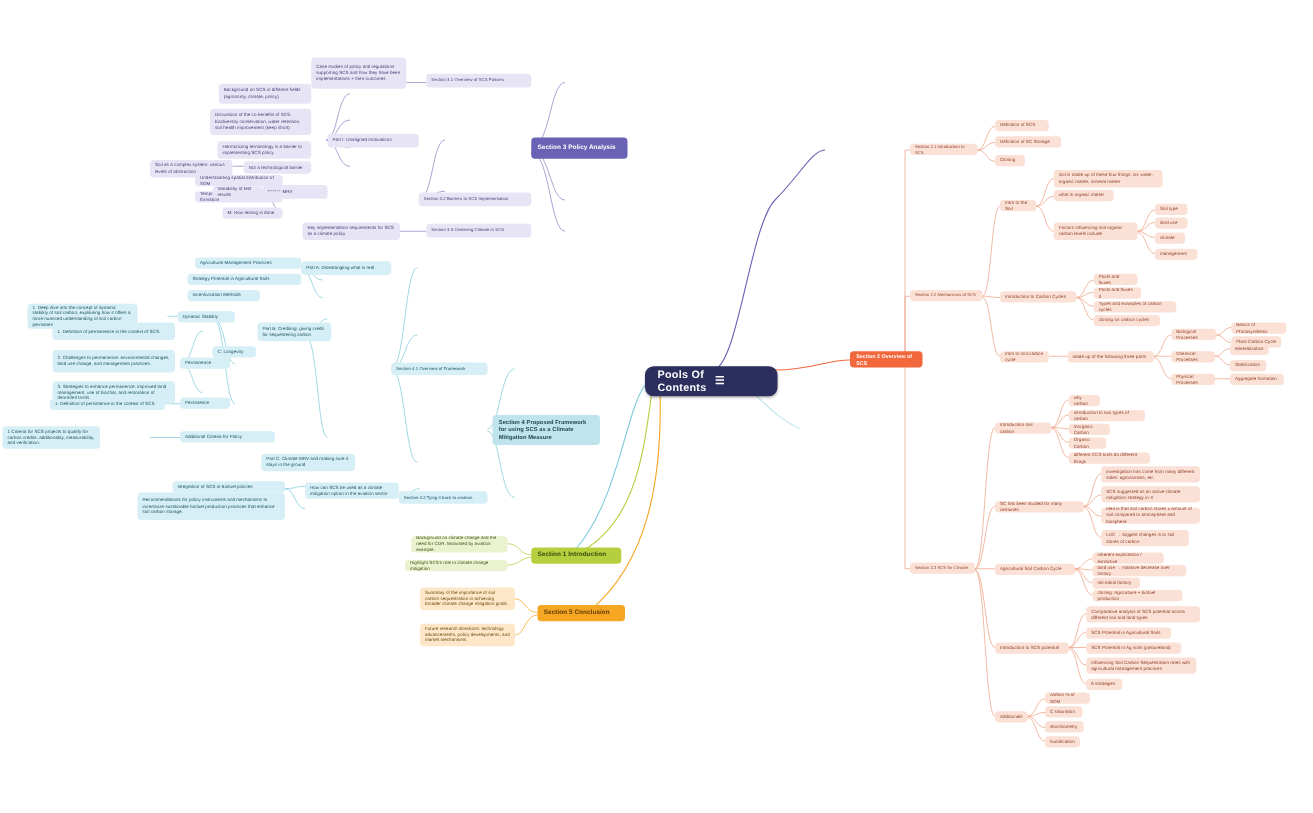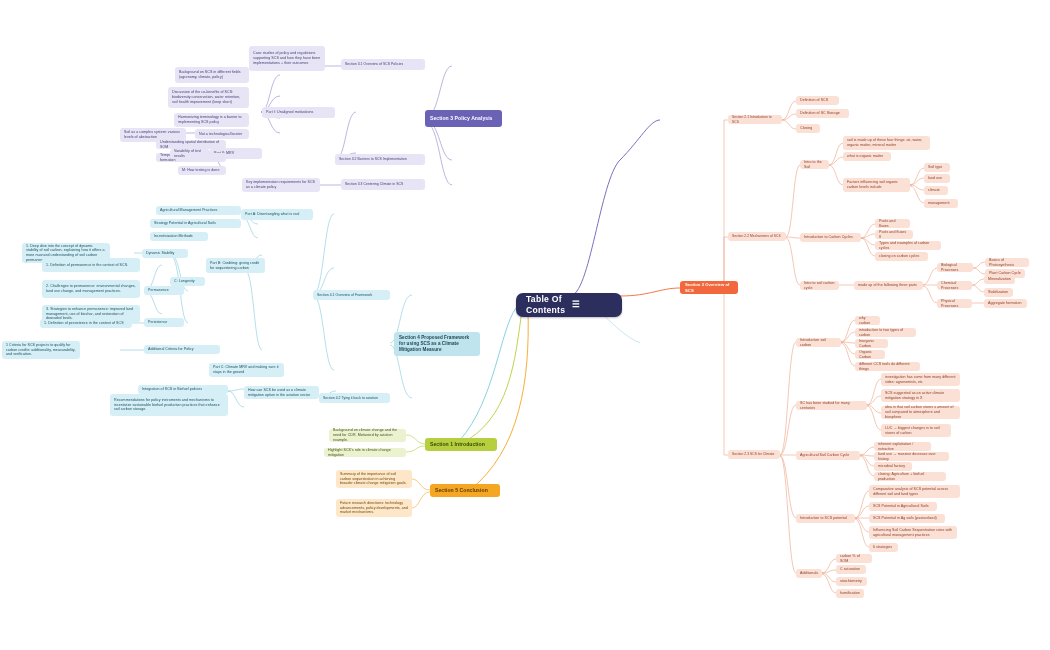--- a/index.html
+++ b/index.html
@@ -214,21 +214,21 @@
 
         <path d="M822 573 C829 573 829 559 836 559"></path>
         <path d="M822 573 C829 573 829 570 836 570"></path>
         <path d="M822 573 C829 573 829 582 836 582"></path>
         <path d="M822 574 C829 574 829 593 836 593"></path>
       </g>
     </g>
   </svg>
 
   <div class="node root" style="left:516px; top:293px; width:106px; height:24px;">
-    <span>Table Of Contents</span>
+    <span>Pools Of Contents</span>
     <span class="hamb">☰</span>
   </div>
 
   <div class="node sec sec-purple" style="left:425px; top:110px; width:77px; height:17px;">
     <span>Section 3 Policy Analysis</span>
   </div>
 
   <div class="node p-purple" style="left:341px; top:59px; width:84px; height:11px; font-size:3.4px;">
     <span>Section 3.1 Overview of SCS Policies</span>
   </div>

